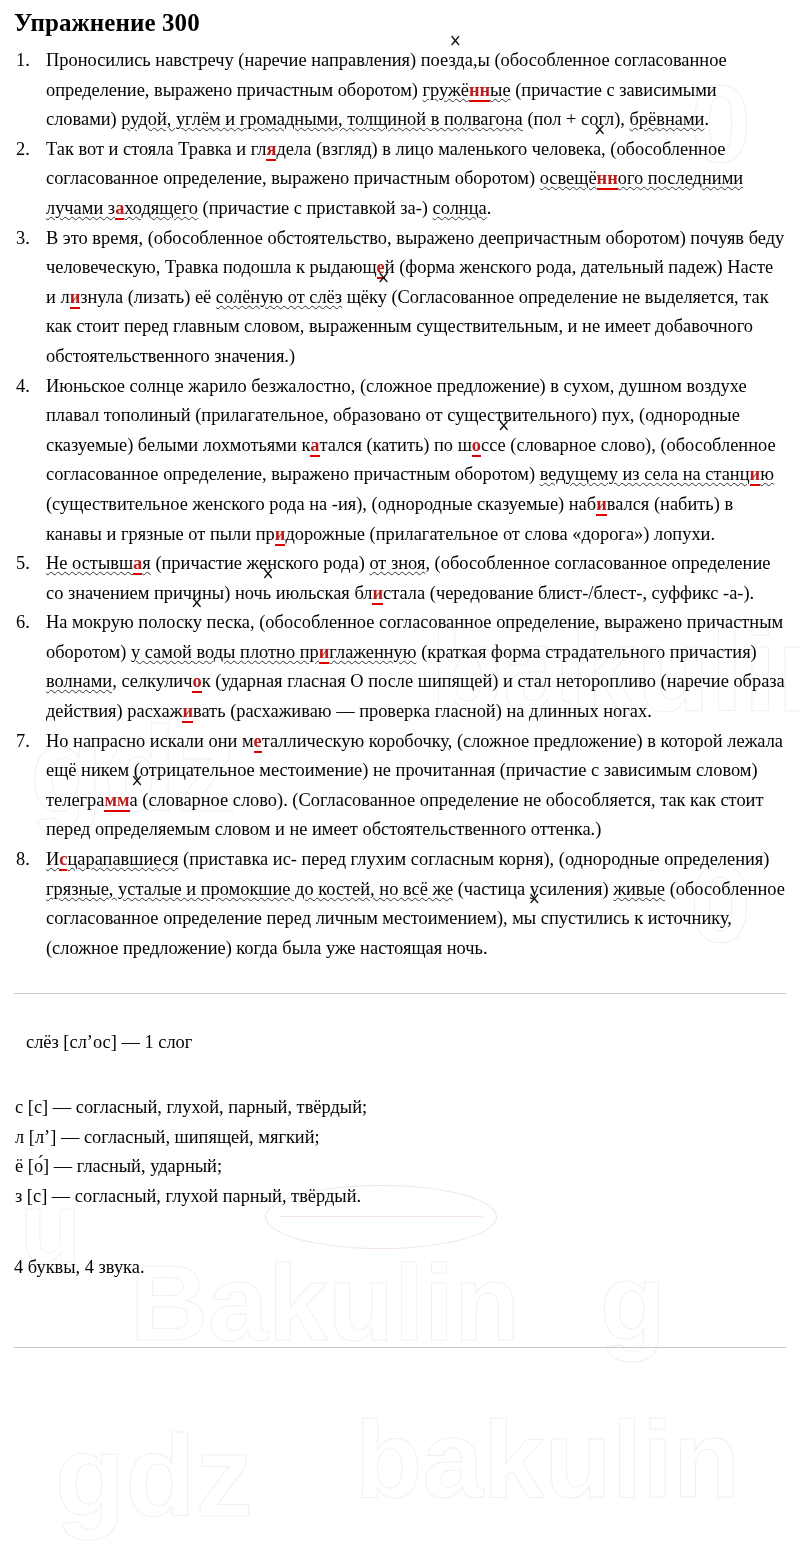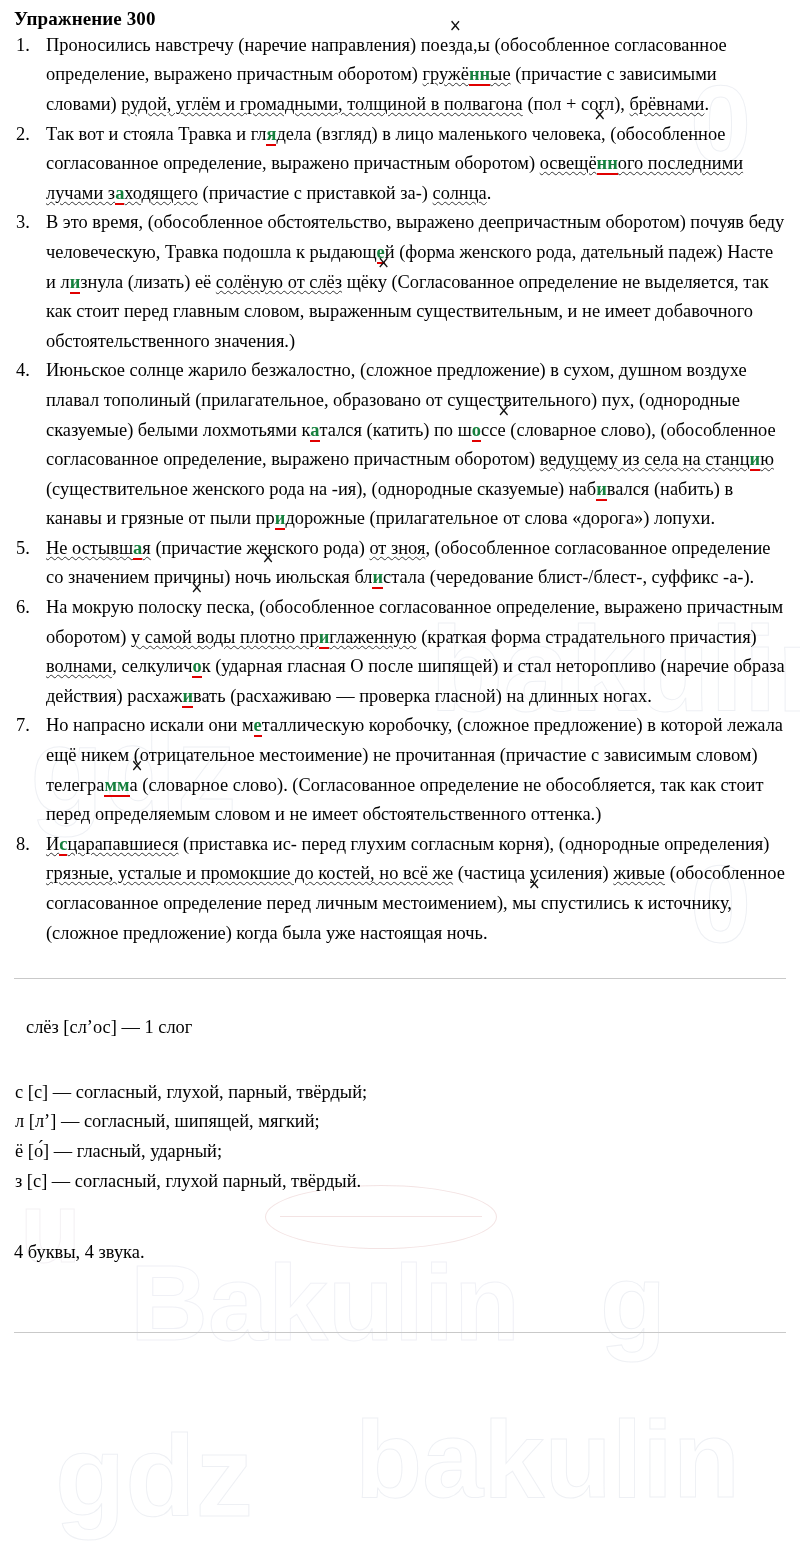--- a/index.html
+++ b/index.html
@@ -57,23 +57,23 @@
   }
 
   
   .page {
     position: relative;
     z-index: 2;
     padding: 8px 14px 0 14px;
   }
   .ex-title {
     font-weight: 700;
-    font-size: 19px;
+    font-size: 25px;
     line-height: 1.2;
-    margin: 0 0 0 0;
+    margin: 0 0 8px 0;
     letter-spacing: .1px;
   }
 
   ol.answers {
     list-style: none;
     margin: 0;
     padding: 0;
     font-size: 18.4px;
     line-height: 29.6px;
   }
@@ -86,21 +86,21 @@
   ol.answers > li .num {
     position: absolute;
     left: 2px;
     top: 0;
     width: 26px;
     text-align: left;
   }
 
   
   .red {
-    color: #15803d;
+    color: #b91c1c;
     font-weight: 700;
     border-bottom: 2.5px solid #e00000;
     padding-bottom: 0px;
   }
   .wavy {
     text-decoration: underline;
     text-decoration-style: wavy;
     text-decoration-thickness: from-font;
     text-underline-offset: 2px;
     text-decoration-color: #333;

